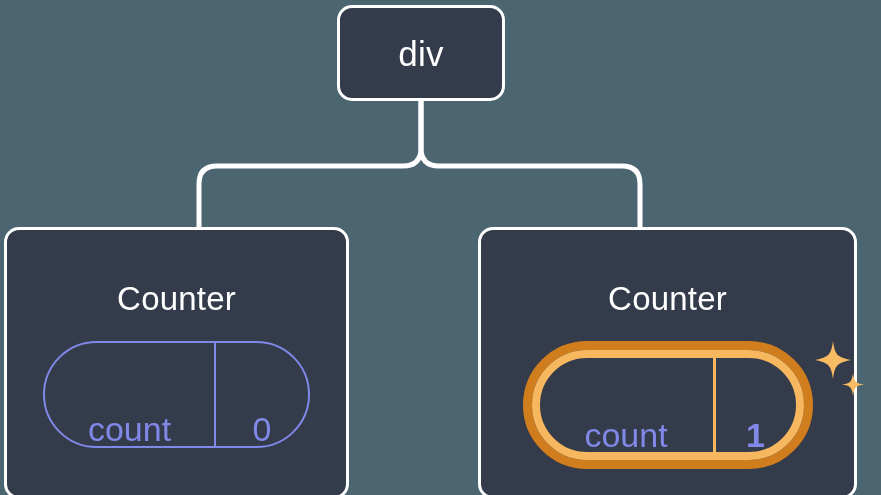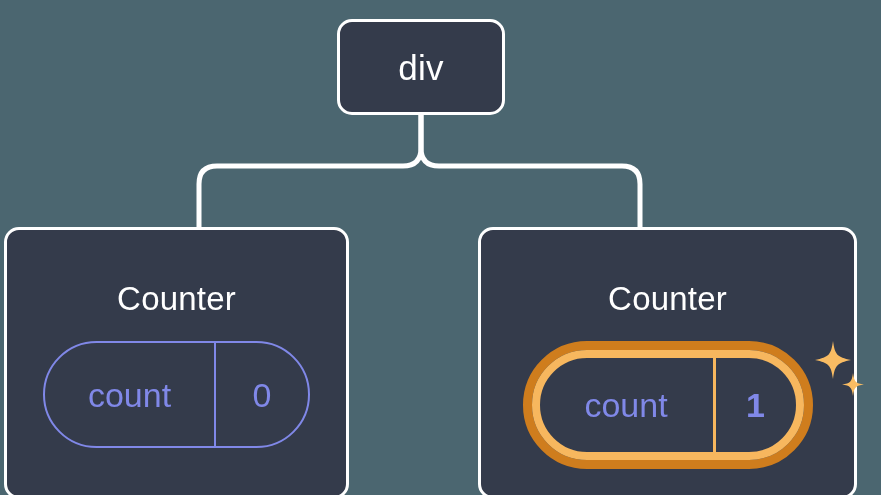--- a/index.html
+++ b/index.html
@@ -29,21 +29,21 @@
     position: absolute;
     box-sizing: border-box;
     background: #343b4b;
     border: 3px solid #ffffff;
     border-radius: 15px;
   }
 
   
   #node-root {
     left: 337px;
-    top: 19px;
+    top: 5px;
     width: 168px;
     height: 96px;
     display: flex;
     align-items: center;
     justify-content: center;
   }
   #node-root .node-title {
     color: #ffffff;
     font-size: 35px;
     font-weight: 300;
@@ -82,21 +82,21 @@
     border-radius: 999px;
     background: transparent;
   }
   .pill-plain {
     width: 267px;
     height: 107px;
     border: 2px solid #8088e8;
   }
   .pill-cell {
     display: flex;
-    align-items: center;
+    align-items: flex-end;
     justify-content: center;
     box-sizing: border-box;
   }
   .pill-plain .pill-key {
     width: 171px;
     border-right: 2px solid #8088e8;
   }
   .pill-plain .pill-val {
     width: 92px;
   }

